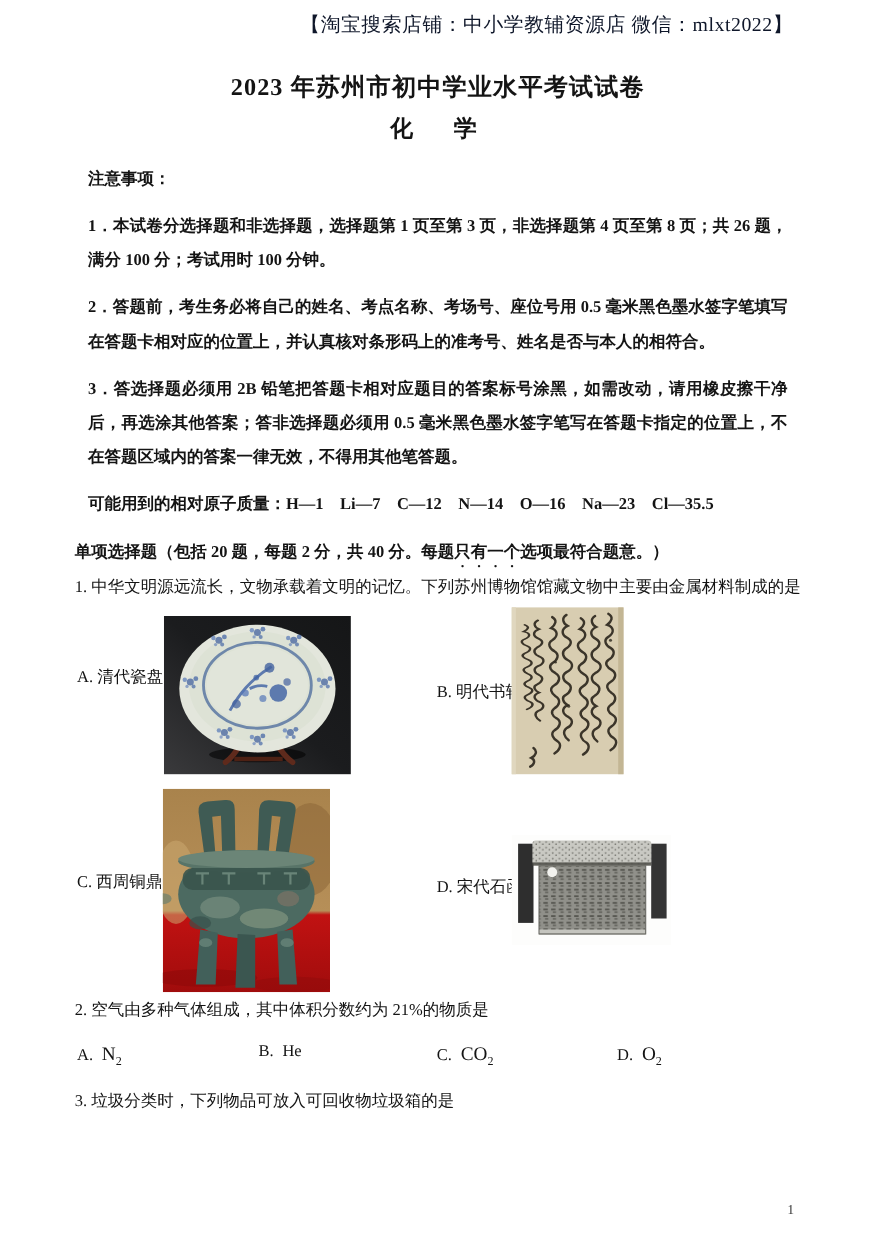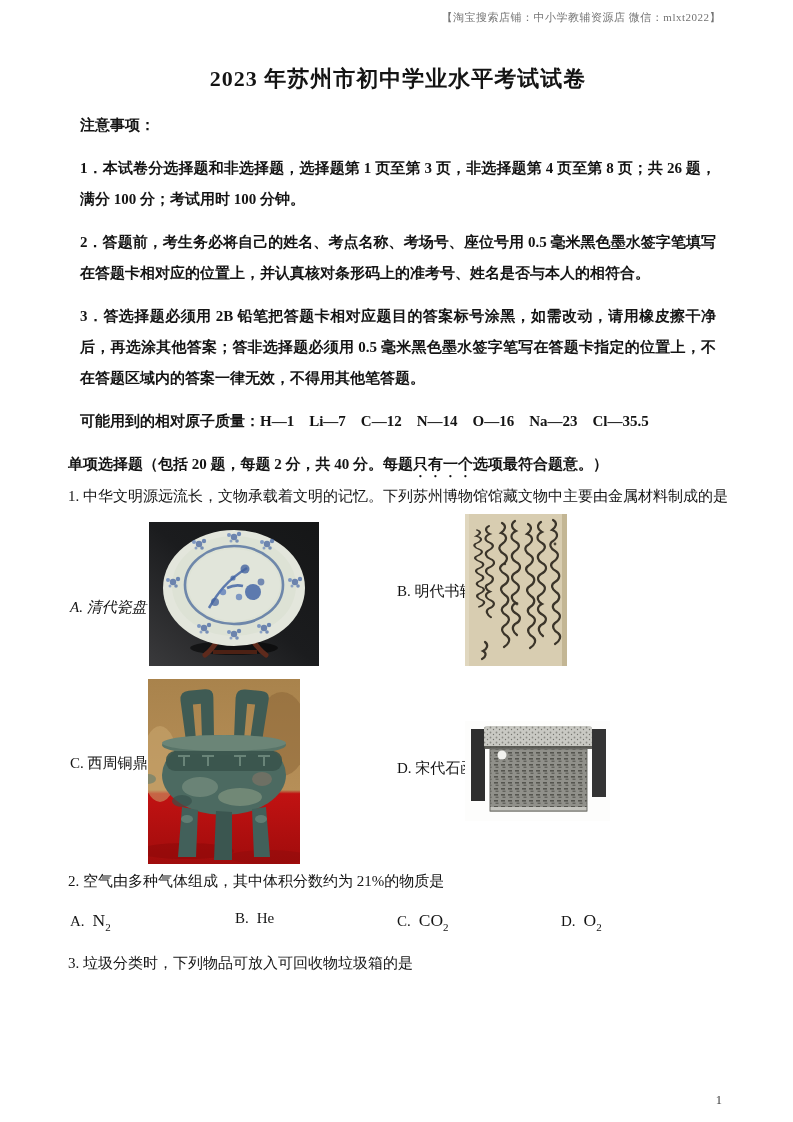--- a/index.html
+++ b/index.html
@@ -1,21 +1,21 @@
 <!DOCTYPE html>
 <html><head>
 <meta charset="utf-8">
 <style>
   html,body{margin:0;padding:0;background:#fff;}
   .page{
     position:relative;width:793px;height:1122px;background:#ffffff;
     font-family:"Liberation Serif","DejaVu Serif",serif;color:#141414;overflow:hidden;
   }
   .watermark{
-    position:absolute;top:10px;right:72px;font-size:11px;color:#737373;
+    position:absolute;top:10px;right:72px;font-size:18px;color:#0f172a;
     letter-spacing:.5px;white-space:nowrap;margin-left:12px;
   }
   .content{position:absolute;left:68px;top:64px;width:660px;}
   .exam-title{font-size:22px;font-weight:bold;text-align:center;margin:0 0 8px 0;line-height:30px;letter-spacing:1px;}
   .subject-title{font-size:21px;font-weight:bold;text-align:center;margin:0;line-height:30px;letter-spacing:8px;}
   .notices{margin-top:16px;}
   .notices p{margin:12px;font-size:15px;font-weight:bold;line-height:31px;text-align:justify;}
   .section-head{font-size:16px;font-weight:bold;text-align:center;line-height:31px;}
   .single-instr{margin:0;font-size:15px;font-weight:bold;line-height:31px;}
   .emph{
@@ -38,37 +38,38 @@
 </head>
 <body>
 
 <div class="page">
 
   <div class="watermark">【淘宝搜索店铺：中小学教辅资源店 微信：mlxt2022】</div>
 
   <div class="content">
 
     <h1 class="exam-title">2023 年苏州市初中学业水平考试试卷</h1>
+    <h2 class="subject-title">化　学</h2>
 
     <div class="notices">
       <p>注意事项：</p>
       <p>1．本试卷分选择题和非选择题，选择题第 1 页至第 3 页，非选择题第 4 页至第 8 页；共 26 题，满分 100 分；考试用时 100 分钟。</p>
       <p>2．答题前，考生务必将自己的姓名、考点名称、考场号、座位号用 0.5 毫米黑色墨水签字笔填写在答题卡相对应的位置上，并认真核对条形码上的准考号、姓名是否与本人的相符合。</p>
       <p>3．答选择题必须用 2B 铅笔把答题卡相对应题目的答案标号涂黑，如需改动，请用橡皮擦干净后，再选涂其他答案；答非选择题必须用 0.5 毫米黑色墨水签字笔写在答题卡指定的位置上，不在答题区域内的答案一律无效，不得用其他笔答题。</p>
       <p>可能用到的相对原子质量：H—1　Li—7　C—12　N—14　O—16　Na—23　Cl—35.5</p>
     </div>
 
 
     <p class="single-instr"><span>单项选择题（包括 20 题，每题 2 分，共 40 分。每题</span><span class="emph">只有一个</span><span>选项最符合题意。）</span></p>
 
     <p class="qstem">1. 中华文明源远流长，文物承载着文明的记忆。下列苏州博物馆馆藏文物中主要由金属材料制成的是</p>
 
     <div class="figures">
 
-      <span class="figlabel" style="left:2px;top:86px;font-style:italic;">A. 清代瓷盘</span>
+      <span class="figlabel" style="left:2px;top:56px;">A. 清代瓷盘</span>
       <div class="fig" style="left:81px;top:10px;">
         <svg width="170" height="144" viewBox="0 0 170 144">
           <defs>
             <linearGradient id="plbg" x1="0" y1="1" x2="1" y2="0">
               <stop offset="0" stop-color="#3a3a3c"></stop>
                 <stop offset="0.5" stop-color="#1b1c1e"></stop>
                 <stop offset="1" stop-color="#151617"></stop>
             </linearGradient>
             <g id="sprig">
               <circle cx="0" cy="0" r="3.2" fill="#44639f" opacity=".75"></circle>

